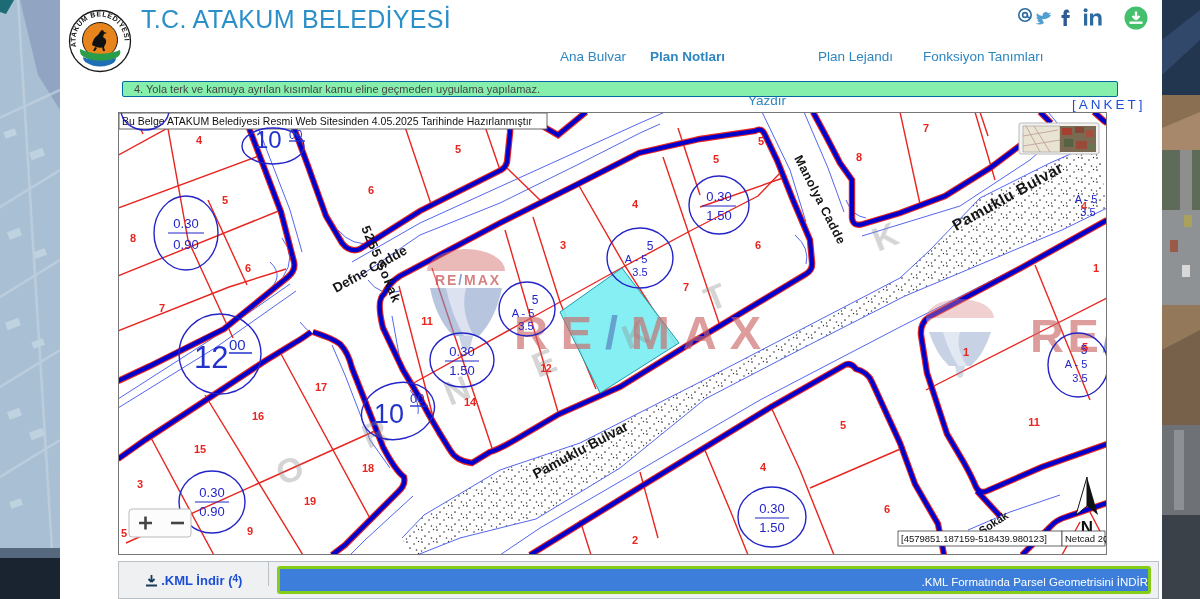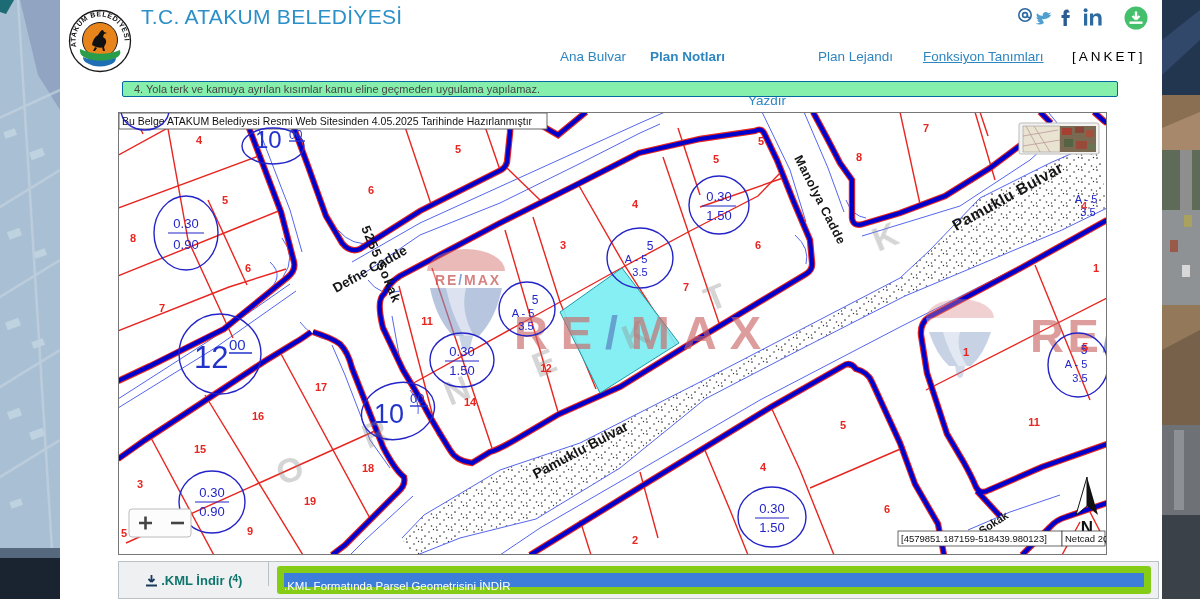--- a/index.html
+++ b/index.html
@@ -67,29 +67,29 @@
     <text font-size="7" fill="#111" font-weight="bold" letter-spacing="0.6"><textPath href="#lgc" startOffset="21%">ATAKUM BELEDİYESİ</textPath></text>
     <circle cx="32" cy="31" r="17.5" fill="#e8841c" stroke="#1a1a1a" stroke-width="1"></circle>
     <path d="M24,36 q1,-7 6,-10 l2,-3 q1,-2 3,-2 l1,2 3,1 -3,1 -1,3 q4,2 3,6 l-2,4 q-6,2 -12,-2 z" fill="#111"></path>
     <path d="M27,38 l-2,4 2,0 2,-3 z M34,38 l1,4 2,0 -1,-4 z" fill="#111"></path>
     <text x="32" y="51" font-size="4.2" fill="#ffd65e" text-anchor="middle" font-weight="bold">2009</text>
     <path d="M12,40 q20,9 40,1 q2,6 -6,9 q-16,6 -30,-2 q-5,-3 -4,-8 z" fill="#2a9d4a"></path>
     <path d="M15,48 q17,7 33,1 q0,5 -7,7 q-12,4 -22,-2 q-4,-2 -4,-6 z" fill="#1f6fb4"></path>
   </svg>
 </div>
 
-<div class="abs" style="left:141px;top:5px;font-size:21px;color:#2c90c8;letter-spacing:0.3px;">T.C. ATAKUM BELEDİYESİ</div>
+<div class="abs" style="left:141px;top:5px;font-size:25px;color:#2c90c8;letter-spacing:0.3px;">T.C. ATAKUM BELEDİYESİ</div>
 
 <div class="abs" style="left:0;top:49px;width:1200px;font-size:13.5px;color:#2e86c1;">
   <span class="abs" style="left:560px;">Ana Bulvar</span>
   <span class="abs" style="left:650px;font-weight:bold;">Plan Notları</span>
   <span class="abs" style="left:748px;margin-top:44px;">Yazdır</span>
   <span class="abs" style="left:818px;">Plan Lejandı</span>
-  <span class="abs" style="left:923px;text-decoration:underline;">Fonksiyon Tanımları</span>
-  <span class="abs" style="left:1072px;color:#000000;letter-spacing:3px;">[ANKET]</span>
+  <span class="abs" style="left:923px;">Fonksiyon Tanımları</span>
+  <span class="abs" style="left:1072px;color:#1d4ed8;letter-spacing:3px;margin-top:48px;">[ANKET]</span>
 </div>
 
 <div class="abs" style="left:1012px;top:5px;width:150px;height:30px;">
   <svg width="150" height="30" xmlns="http://www.w3.org/2000/svg">
     <g fill="none" stroke="#2d6a9f" stroke-width="1.6">
       <circle cx="13" cy="10" r="6.2"></circle>
       <circle cx="13" cy="10" r="2.4"></circle>
       <path d="M15.4,10 q0,3.5 3,2.2"></path>
     </g>
     <path d="M30,15.5 q6,1 9.5,-4.5 q-1.5,0.8 -2.7,0.5 q2,-1.4 2.3,-2.7 q-1.6,0.9 -2.8,0.9 q-2.2,-2.2 -4.6,-0.5 q-1.6,1.3 -1,3.4 q-3.6,-0.3 -5.7,-2.8 q-1.2,2.7 1,4.3 q-1.2,0 -1.8,-0.6 q0.3,2.6 2.7,3 q-1,0.4 -1.8,0.2 q0.8,2 3,2 q-2.4,1.7 -4.6,1.3 q4.5,2.3 8.5,-0.5 z" fill="#4f9fd0" transform="translate(0,-1.5)"></path>
@@ -397,21 +397,21 @@
   <rect x="1086" y="130" width="8" height="7" fill="#a5503c"></rect>
   <rect x="1064" y="139" width="9" height="8" fill="#556243"></rect>
   <rect x="1076" y="141" width="11" height="8" fill="#9a4a3a"></rect>
   <rect x="1088" y="144" width="7" height="6" fill="#6a7452"></rect>
 </g>
 </svg>
 </div>
 
 <div class="abs" style="left:118px;top:561px;width:1041px;height:38px;background:#eef0f1;border:1px solid #b9c0c6;box-sizing:border-box;"></div>
 
-<div class="abs" style="left:119px;top:562px;width:149px;height:24px;border-right:1px solid #b9c0c6;color:#0f766e;font-size:13px;font-weight:bold;text-align:center;line-height:34px;">
+<div class="abs" style="left:119px;top:562px;width:149px;height:24px;border-right:1px solid #b9c0c6;color:#1d4ed8;font-size:13px;font-weight:bold;text-align:center;line-height:34px;">
   <svg width="13" height="13" style="vertical-align:-2px" xmlns="http://www.w3.org/2000/svg">
       <path d="M6.5,1 v7 m0,0 l-3,-3 m3,3 l3,-3" stroke="#1a3a5c" stroke-width="1.8" fill="none"></path>
       <rect x="1" y="10.5" width="11" height="2" fill="#1a3a5c"></rect>
     </svg>
   .KML İndir (<span style="font-size:10px;vertical-align:3px;">4</span>)
 </div>
 
-<div class="abs" style="left:277px;top:566px;width:874px;height:28px;background:#3d7edb;border:7px solid #84cc16;border-radius:3px;color:#fff;font-size:11.5px;text-align:left;line-height:27px;box-sizing:border-box;">.KML Formatında Parsel Geometrisini İNDİR</div>
+<div class="abs" style="left:277px;top:566px;width:874px;height:28px;background:#3d7edb;border:3px solid #84cc16;border-radius:3px;color:#fff;font-size:11.5px;text-align:right;line-height:27px;box-sizing:border-box;">.KML Formatında Parsel Geometrisini İNDİR</div>
 
 </body></html>

